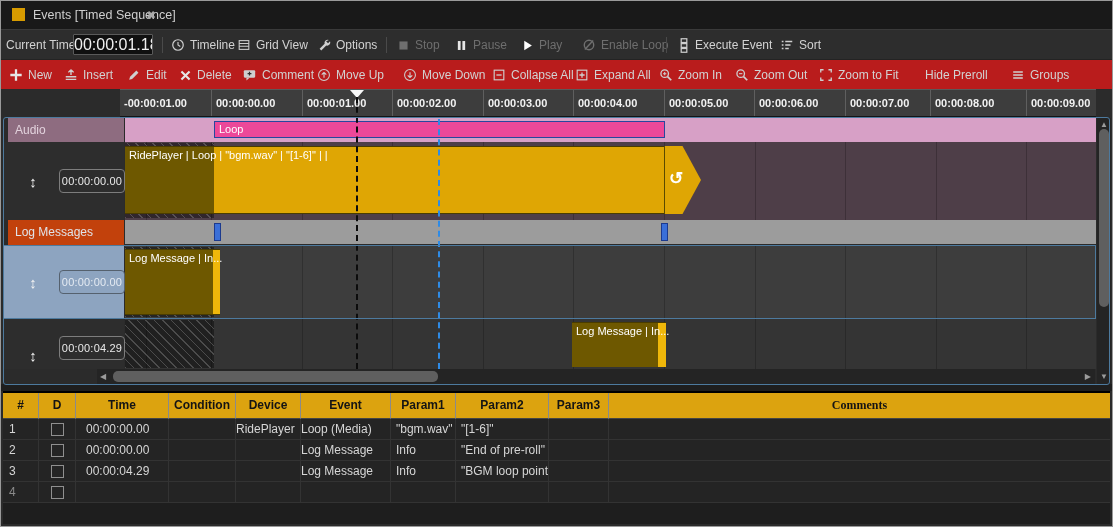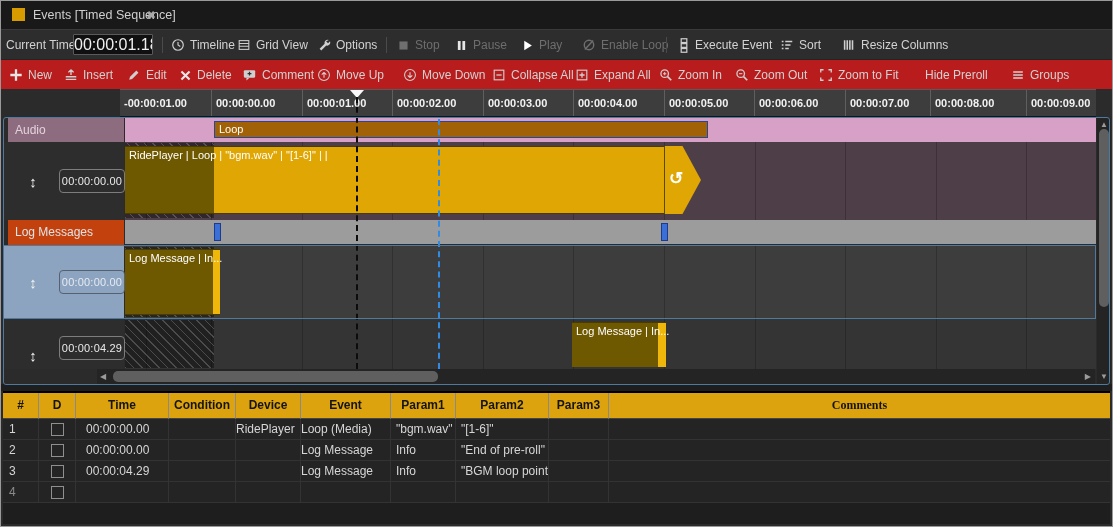--- a/index.html
+++ b/index.html
@@ -131,26 +131,20 @@
           <rect x="3" y="11.2" width="6" height="4" fill="none" stroke="#cfcfcf" stroke-width="1.3"></rect>
         </svg>
       <span>Execute Event</span>
     </span>
     <span class="tbtn" style="left:779px">
       <svg width="14" height="14" viewBox="0 0 16 16">
           <path d="M2 4h2M6 4h8M2 8h2M6 8h6M2 12h2M6 12h4" stroke="#cfcfcf" stroke-width="1.5"></path>
         </svg>
       <span>Sort</span>
     </span>
-    <span class="tbtn" style="left:841px">
-      <svg width="14" height="14" viewBox="0 0 16 16">
-          <path d="M3 2.5v11M6 2.5v11M9 2.5v11M12 2.5v11" stroke="#cfcfcf" stroke-width="1.8"></path>
-        </svg>
-      <span>Resize Columns</span>
-    </span>
   </div>
 
   <div class="abs tb2">
     <span class="tbtn" style="left:8px">
       <svg width="14" height="14" viewBox="0 0 16 16">
           <path d="M8 1.5v13M1.5 8h13" stroke="#e6e6e6" stroke-width="2.6"></path>
         </svg>
       <span>New</span>
     </span>
     <span class="tbtn" style="left:63px">
@@ -251,21 +245,21 @@
     <span class="rlab" style="left:544px">00:00:05.00</span>
     <span class="rlab" style="left:634px">00:00:06.00</span>
     <span class="rlab" style="left:725px">00:00:07.00</span>
     <span class="rlab" style="left:810px">00:00:08.00</span>
     <span class="rlab" style="left:906px">00:00:09.00</span>
   </div>
   <div class="abs playhead"></div>
 
   <div class="abs trkhdr-left" style="top:117px;background:#8e6c80;color:#e2d2dc;"><span>Audio</span></div>
   <div class="abs lane" style="top:117px;height:24px;background:#d7a0c6;">
-    <div class="abs" style="left:89px;top:3px;width:494px;height:17px;background:#a16207;border:1px solid #27479e;box-sizing:border-box;">
+    <div class="abs" style="left:89px;top:3px;width:451px;height:17px;background:#ec4899;border:1px solid #27479e;box-sizing:border-box;">
       <span class="evtext" style="top:1px;">Loop</span>
     </div>
   </div>
 
   <div class="abs sidebar" style="top:141px;height:78px;">
     <span class="draghandle" style="top:62%;transform:translateY(-50%);top:50%;">↕</span>
     <div class="timebox" style="top:27px;">00:00:00.00</div>
   </div>
   <div class="abs lane lanegrid" style="top:141px;height:78px;background-color:#4e3e48;">
     <div class="abs hatch" style="left:0;top:1px;width:89px;height:75px;"></div>

